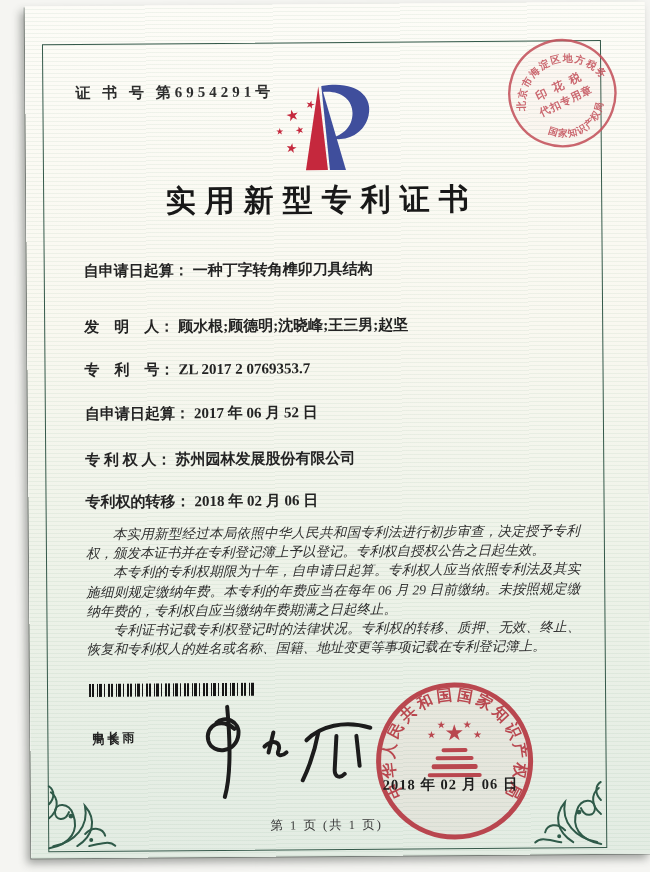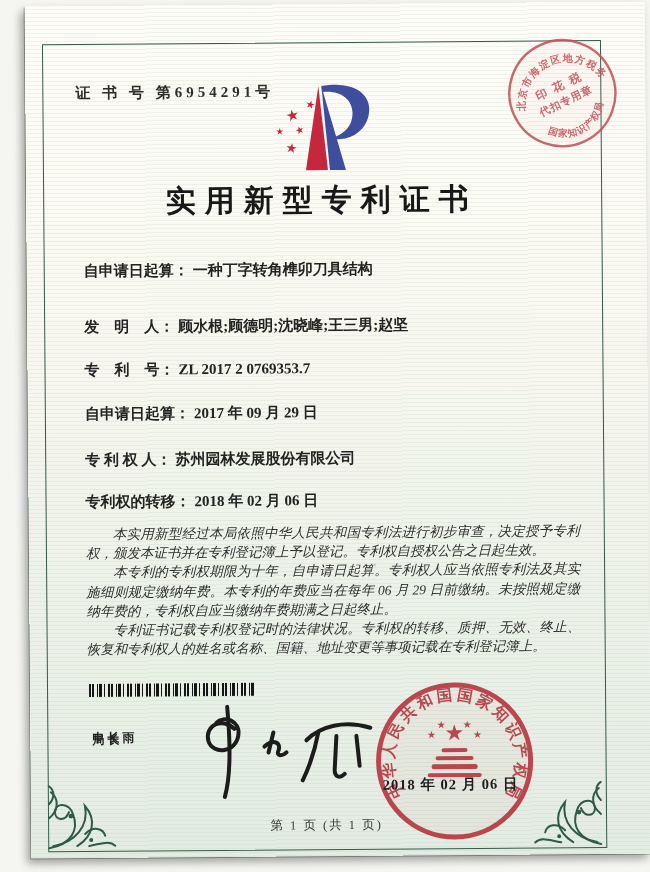--- a/index.html
+++ b/index.html
@@ -111,21 +111,21 @@
     <div class="abs frow fr1">
       <span class="flabel">自申请日起算：</span><span class="fvalue">一种丁字转角榫卯刀具结构</span>
     </div>
     <div class="abs frow fr2">
       <span class="flabel">发　明　人：</span><span class="fvalue">顾水根;顾德明;沈晓峰;王三男;赵坚</span>
     </div>
     <div class="abs frow fr3">
       <span class="flabel">专　利　号：</span><span class="fvalue">ZL 2017 2 0769353.7</span>
     </div>
     <div class="abs frow fr4">
-      <span class="flabel">自申请日起算：</span><span class="fvalue">2017 年 09 月 29 日</span>
+      <span class="flabel">自申请日起算：</span><span class="fvalue">2017 年 06 月 52 日</span>
     </div>
     <div class="abs frow fr5">
       <span class="flabel">专 利 权 人：</span><span class="fvalue">苏州园林发展股份有限公司</span>
     </div>
     <div class="abs frow fr6">
       <span class="flabel">专利权的转移：</span><span class="fvalue">2018 年 02 月 06 日</span>
     </div>
 
     <div class="abs body-text">
       <p>本实用新型经过本局依照中华人民共和国专利法进行初步审查，决定授予专利权，颁发本证书并在专利登记簿上予以登记。专利权自授权公告之日起生效。</p>

